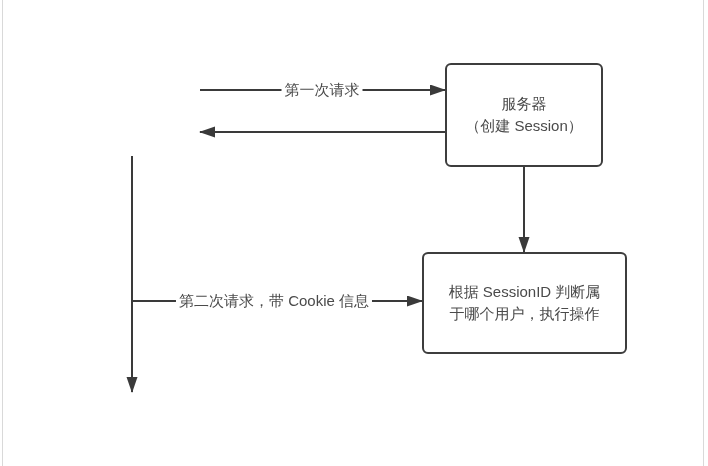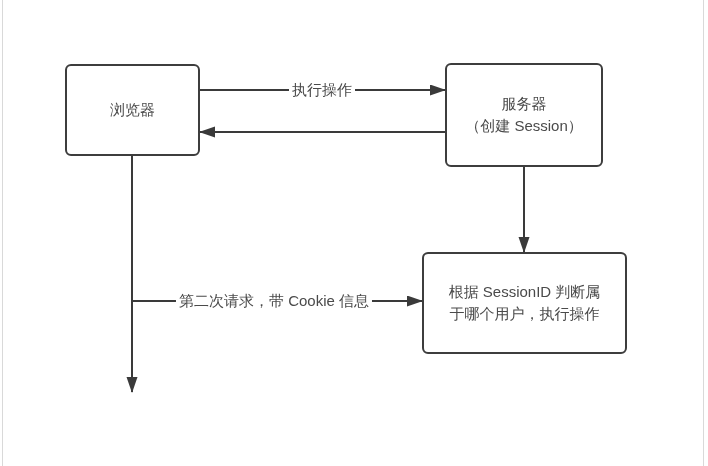--- a/index.html
+++ b/index.html
@@ -88,32 +88,29 @@
 
     <line x1="445" y1="132" x2="200" y2="132" stroke="#3a3a3a" stroke-width="2" marker-end="url(#arrowhead)"></line>
 
     <line x1="524" y1="167" x2="524" y2="252" stroke="#3a3a3a" stroke-width="2" marker-end="url(#arrowhead)"></line>
 
     <line x1="132" y1="156" x2="132" y2="392" stroke="#3a3a3a" stroke-width="2" marker-end="url(#arrowhead)"></line>
 
     <line x1="132" y1="301" x2="422" y2="301" stroke="#3a3a3a" stroke-width="2" marker-end="url(#arrowhead)"></line>
   </svg>
 
-  <div class="node node-browser">
-    <span>浏览器</span>
-  </div>
 
   <div class="node node-process">
     <span>根据 SessionID 判断属</span>
     <span>于哪个用户，执行操作</span>
   </div>
 
   <div class="node node-server">
     <span>服务器</span>
     <span>（创建 Session）</span>
   </div>
 
-  <span class="edge-label label-first">执行操作</span>
+  <span class="edge-label label-first">第一次请求</span>
 
 
   <span class="edge-label label-second">第二次请求，带 Cookie 信息</span>
 
 </div>
 
 </body></html>

